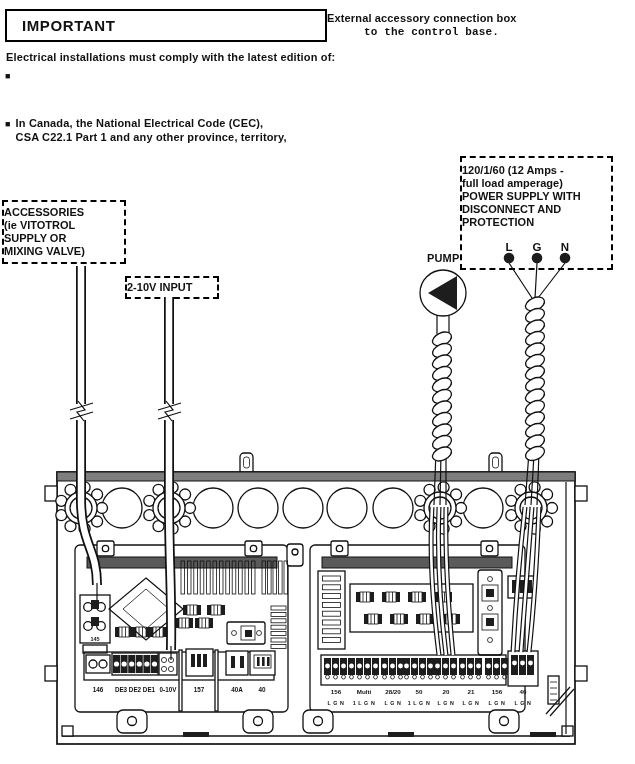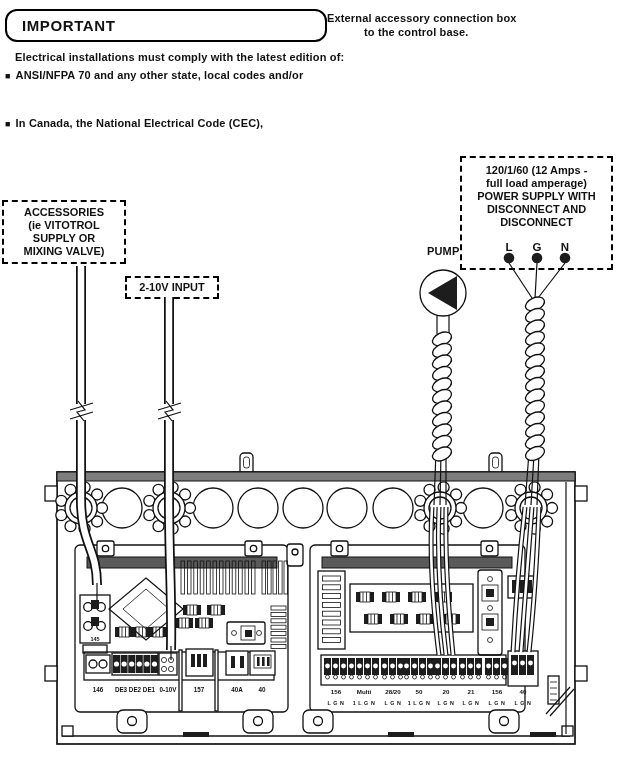--- a/index.html
+++ b/index.html
@@ -1,19 +1,19 @@
 <!DOCTYPE html>
 <html><head>
 <meta charset="utf-8">
 <style>
   html,body{margin:0;padding:0;background:#fff;width:635px;height:764px;overflow:hidden;
     font-family:"Liberation Sans",sans-serif;color:#111;}
-  .abs{position:absolute;border-radius:12px;}
+  .abs{position:absolute;}
   .blk{position:absolute;font-weight:bold;color:#111;font-size:11px;line-height:14px;letter-spacing:.15px;}
-  .dashedbox{position:absolute;border:2px dashed #000;text-align:center;font-weight:bold;
+  .dashedbox{position:absolute;border:2px dashed #000;font-weight:bold;
     font-size:11px;line-height:13px;color:#111;background:#fff;}
   #important-box{left:5px;top:9px;width:303px;height:29px;border:2.5px solid #000;
     display:flex;align-items:center;padding-left:15px;font-size:15px;font-weight:bold;letter-spacing:.6px;}
   .bullet{display:flex;gap:5px;}
   .bullet .mk{font-size:9px;line-height:14px;padding-top:1px;}
   svg{position:absolute;left:0;top:0;pointer-events:none;}
   .ln{fill:none;stroke:#111;stroke-width:1.3;}
   .ln2{fill:#fff;stroke:#111;stroke-width:1.3;}
   .thk{fill:none;stroke:#111;stroke-width:1.7;}
   .thin{fill:none;stroke:#111;stroke-width:1.2;}
@@ -25,58 +25,58 @@
   .dk{fill:#1d1d1d;stroke:none;}
   .svgtxt{font-family:"Liberation Sans",sans-serif;font-weight:bold;fill:#111;}
 </style>
 </head>
 <body>
 
 <div id="important-box" class="abs">
   <span>IMPORTANT</span>
 </div>
 
-<div class="blk" style="left:15px;top:50px;width:330px;">Electrical installations must comply with the latest edition of:</div>
+<div class="blk" style="left:6px;top:50px;width:330px;">Electrical installations must comply with the latest edition of:</div>
 
 <div class="blk bullet" style="left:5px;top:68px;width:330px;">
   <span class="mk">■</span>
   <span>
-    <div>ANSI/NFPA 70 and any other state, local codes and/or</div>
   </span>
 </div>
 
 <div class="blk bullet" style="left:5px;top:116px;width:330px;">
   <span class="mk">■</span>
   <span>
     <div>In Canada, the National Electrical Code (CEC),</div>
+    <div>CSA C22.1 Part 1 and any other province, territory,</div>
   </span>
 </div>
 
 <div class="blk" style="left:327px;top:11px;width:305px;">
   <div>External accessory connection box</div>
-  <div style="padding-left:37px;">to the control base.</div>
+  <div style="padding-left:37px;font-family:Liberation Mono, monospace;">to the control base.</div>
 </div>
 
 <div class="dashedbox" style="left:2px;top:200px;width:120px;padding:4px 0;">
   <div>ACCESSORIES</div>
   <div>(ie VITOTROL</div>
   <div>SUPPLY OR</div>
   <div>MIXING VALVE)</div>
 </div>
 
 <div class="dashedbox" style="left:125px;top:276px;width:90px;height:19px;line-height:19px;">2-10V INPUT</div>
 
-<div class="blk" style="left:427px;top:244px;">PUMP</div>
+<div class="blk" style="left:427px;top:251px;">PUMP</div>
 
 <div class="dashedbox" style="left:460px;top:156px;width:149px;height:104px;padding-top:6px;">
   <div>120/1/60 (12 Amps -</div>
   <div>full load amperage)</div>
   <div>POWER SUPPLY WITH</div>
   <div>DISCONNECT AND</div>
-  <div>DISCONNECT</div>
+  <div>PROTECTION</div>
 </div>
 
 <svg width="635" height="764" viewBox="0 0 635 764">
 
   <g id="static-base">
 
     <rect x="240" y="453" width="13" height="24" rx="4" class="ln2"></rect>
     <rect x="243.5" y="457" width="6" height="11" rx="2.5" class="hair" fill="#fff"></rect>
     <rect x="489" y="453" width="13" height="24" rx="4" class="ln2"></rect>
     <rect x="492.5" y="457" width="6" height="11" rx="2.5" class="hair" fill="#fff"></rect>

